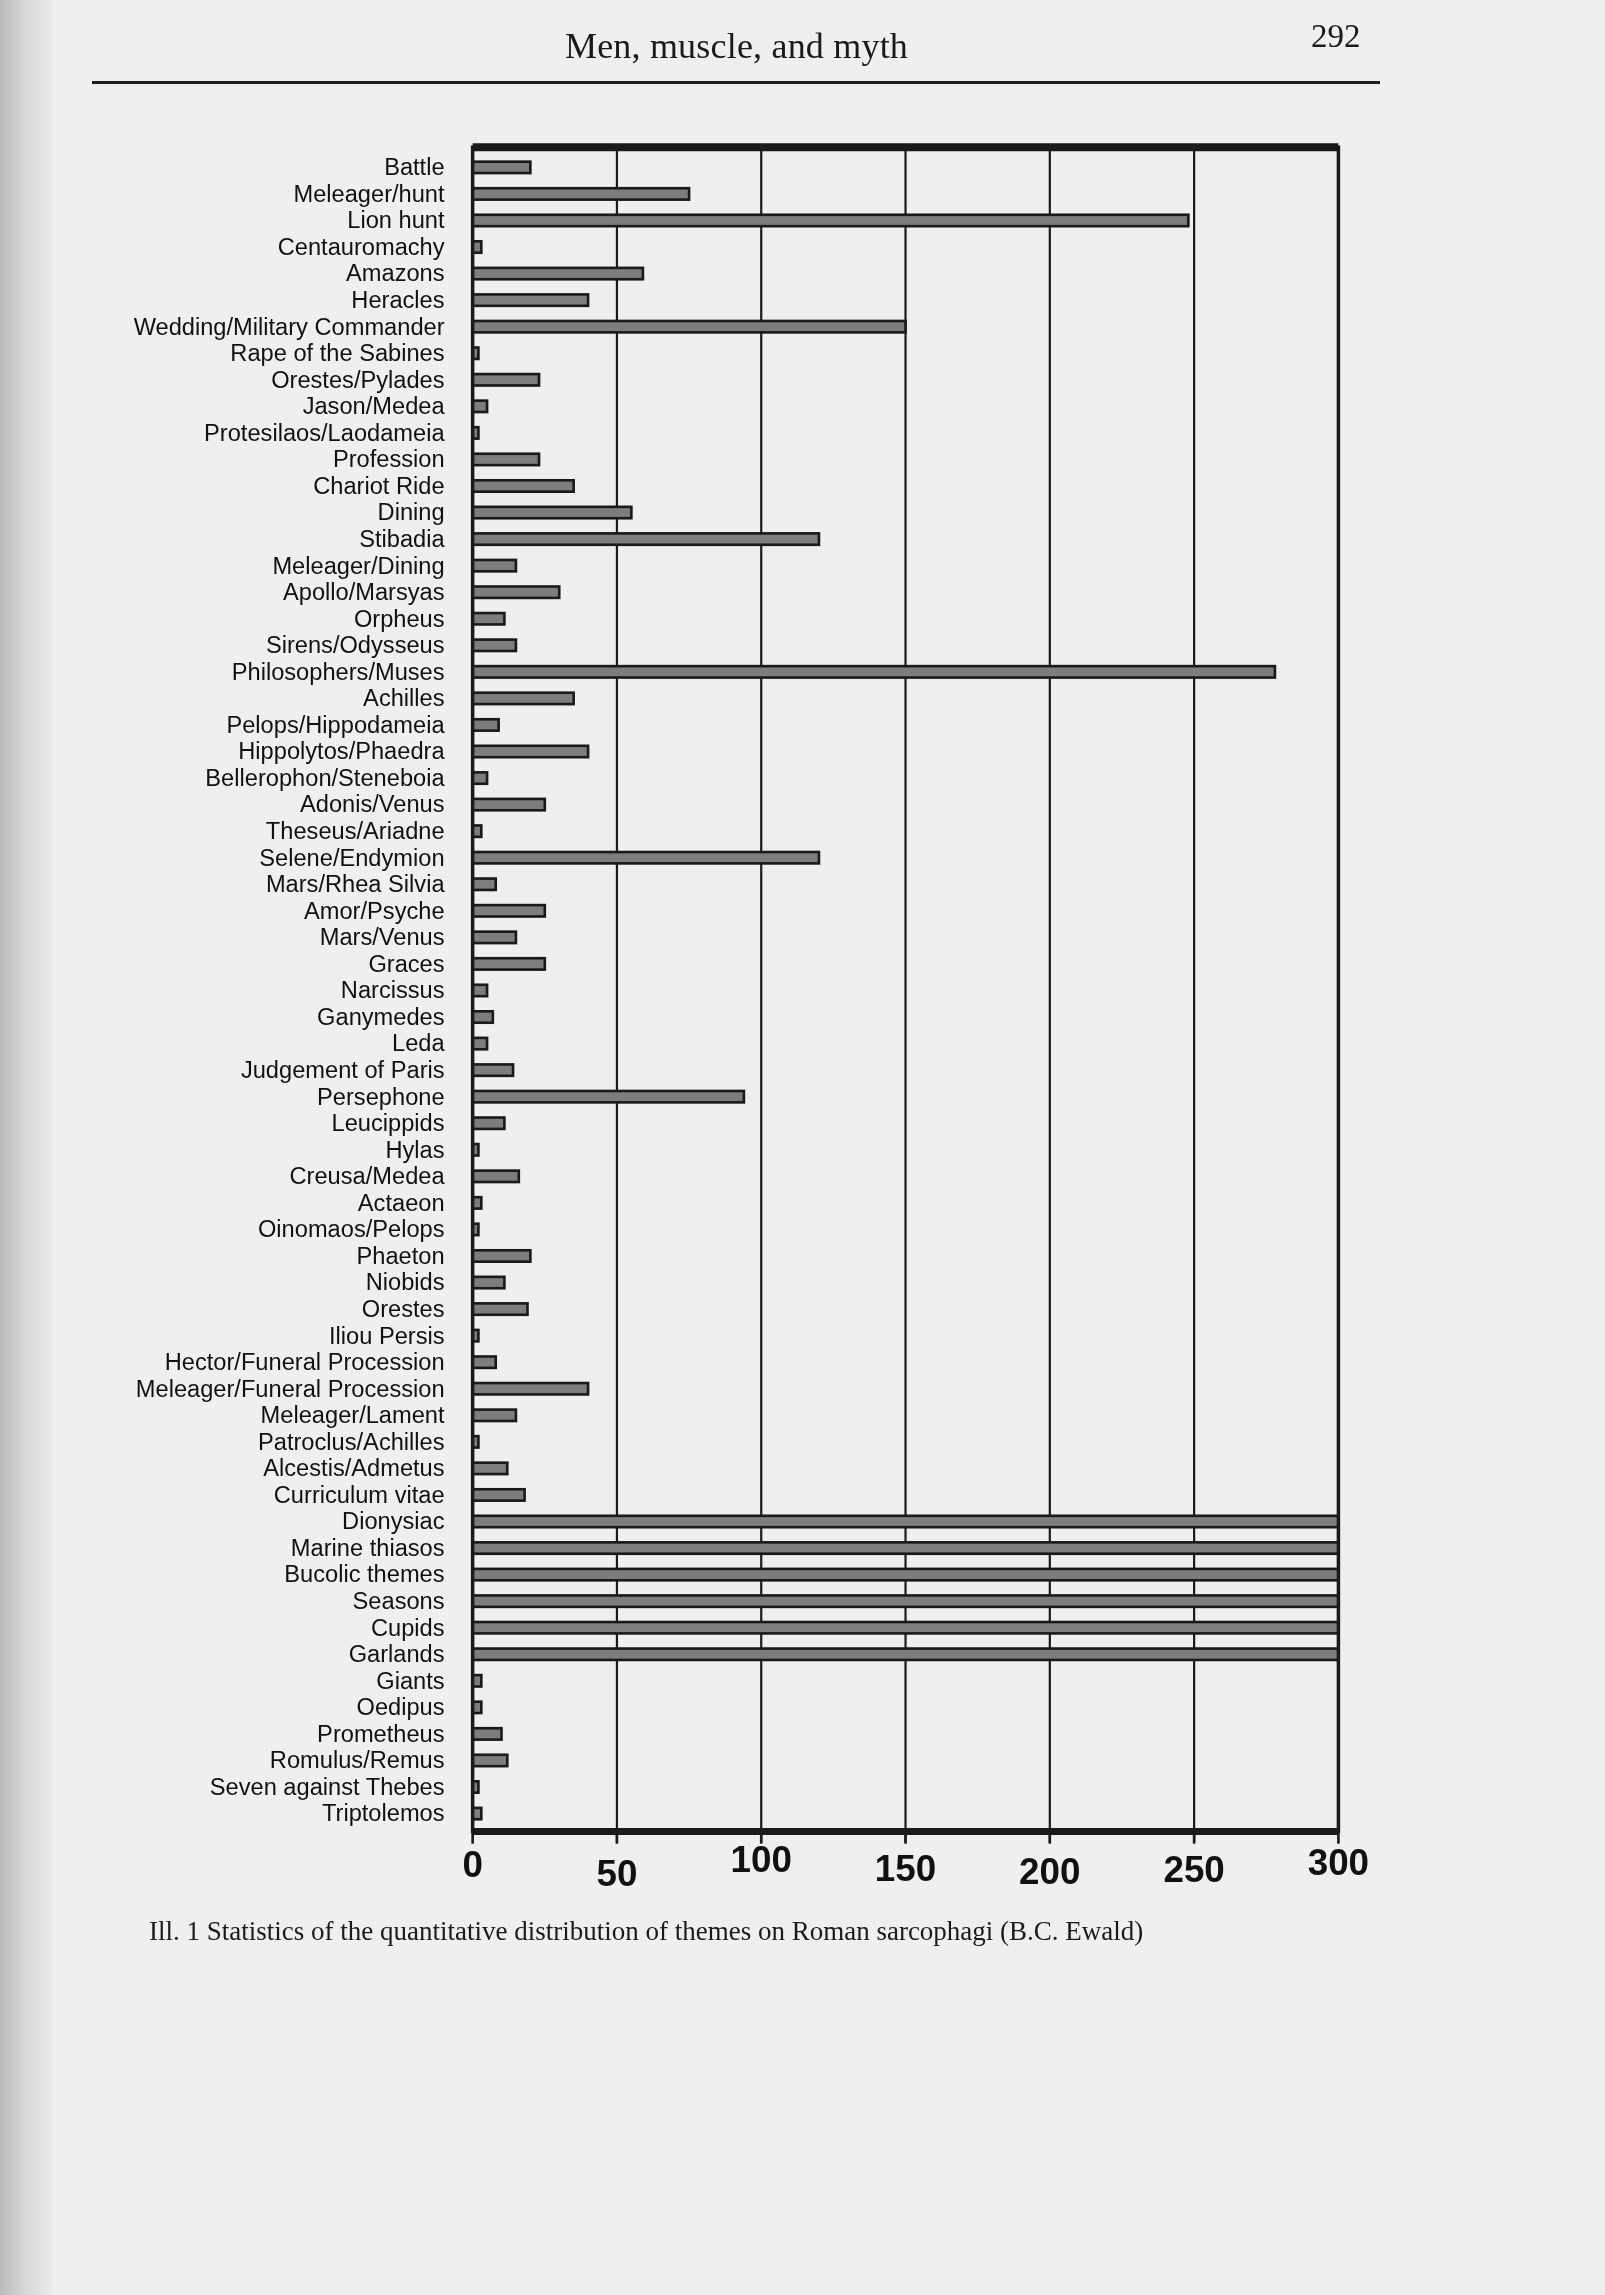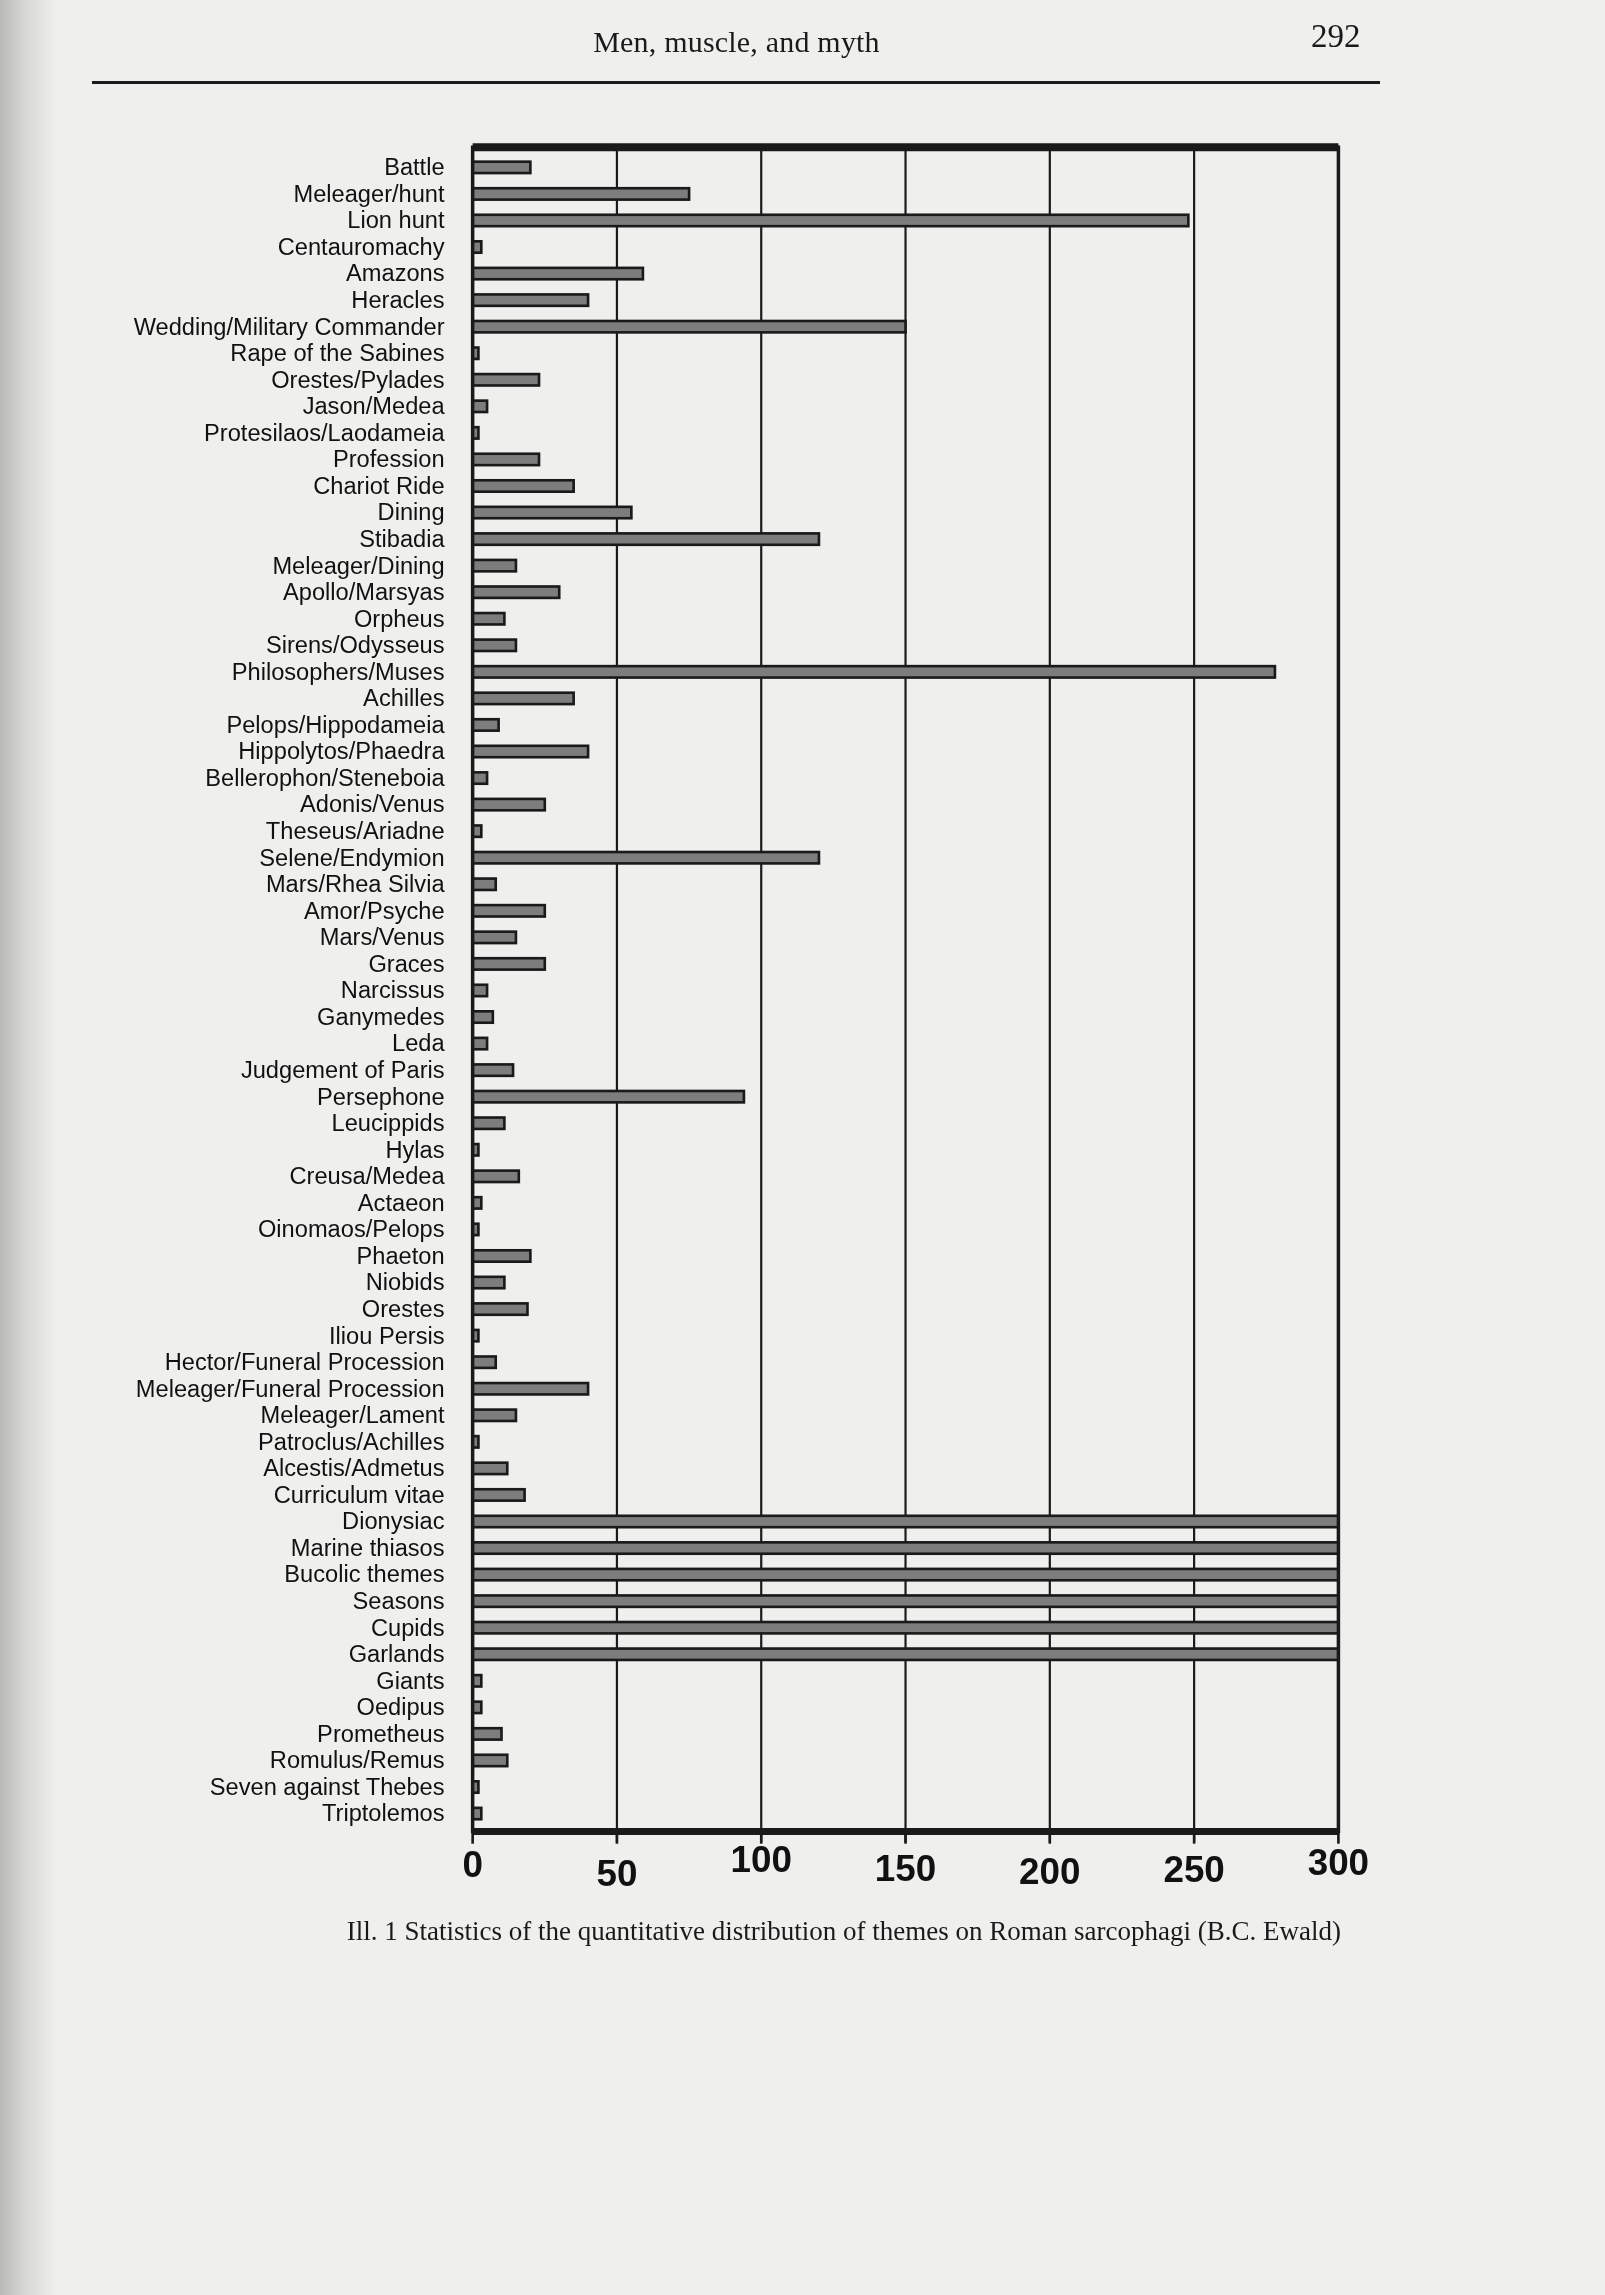--- a/index.html
+++ b/index.html
@@ -8,34 +8,34 @@
     background: #efefed;
     font-family: "Liberation Serif", serif;
     color: #1a1a1a;
   }
   .page-edge {
     position: absolute; left: 0; top: 0; width: 53px; height: 2295px;
     background: linear-gradient(to right, #b9b9b7 0%, #d6d6d4 45%, #ececea 100%);
   }
   .running-head {
     position: absolute; top: 24.5px; left: 561px; width: 351px; text-align: center;
-    font-size: 30px; letter-spacing: 0.2px;
+    font-size: 36px; letter-spacing: 0.2px;
   }
   .page-number {
     position: absolute; top: 17.5px; left: 1311px; font-size: 33px;
   }
   .head-rule {
     position: absolute; top: 81px; left: 92px; width: 1288px; height: 2.6px; background: #1c1c1c;
   }
   #chart-svg { position: absolute; left: 0; top: 0; }
   .cat-label { font-family: "Liberation Sans", sans-serif; font-size: 27px; fill: #111; }
   .tick-label { font-family: "Liberation Sans", sans-serif; font-size: 42px; font-weight: bold; fill: #111; }
   .caption {
     position: absolute; top: 1916px; left: 149px; width: 1192px;
-    font-size: 27px; white-space: nowrap; text-align: right;
+    font-size: 27px; white-space: nowrap;
   }
 </style>
 </head>
 <body>
 
 <div class="page-edge"></div>
 <div class="running-head">Men, muscle, and myth</div>
 <div class="page-number">292</div>
 <div class="head-rule"></div>
 

